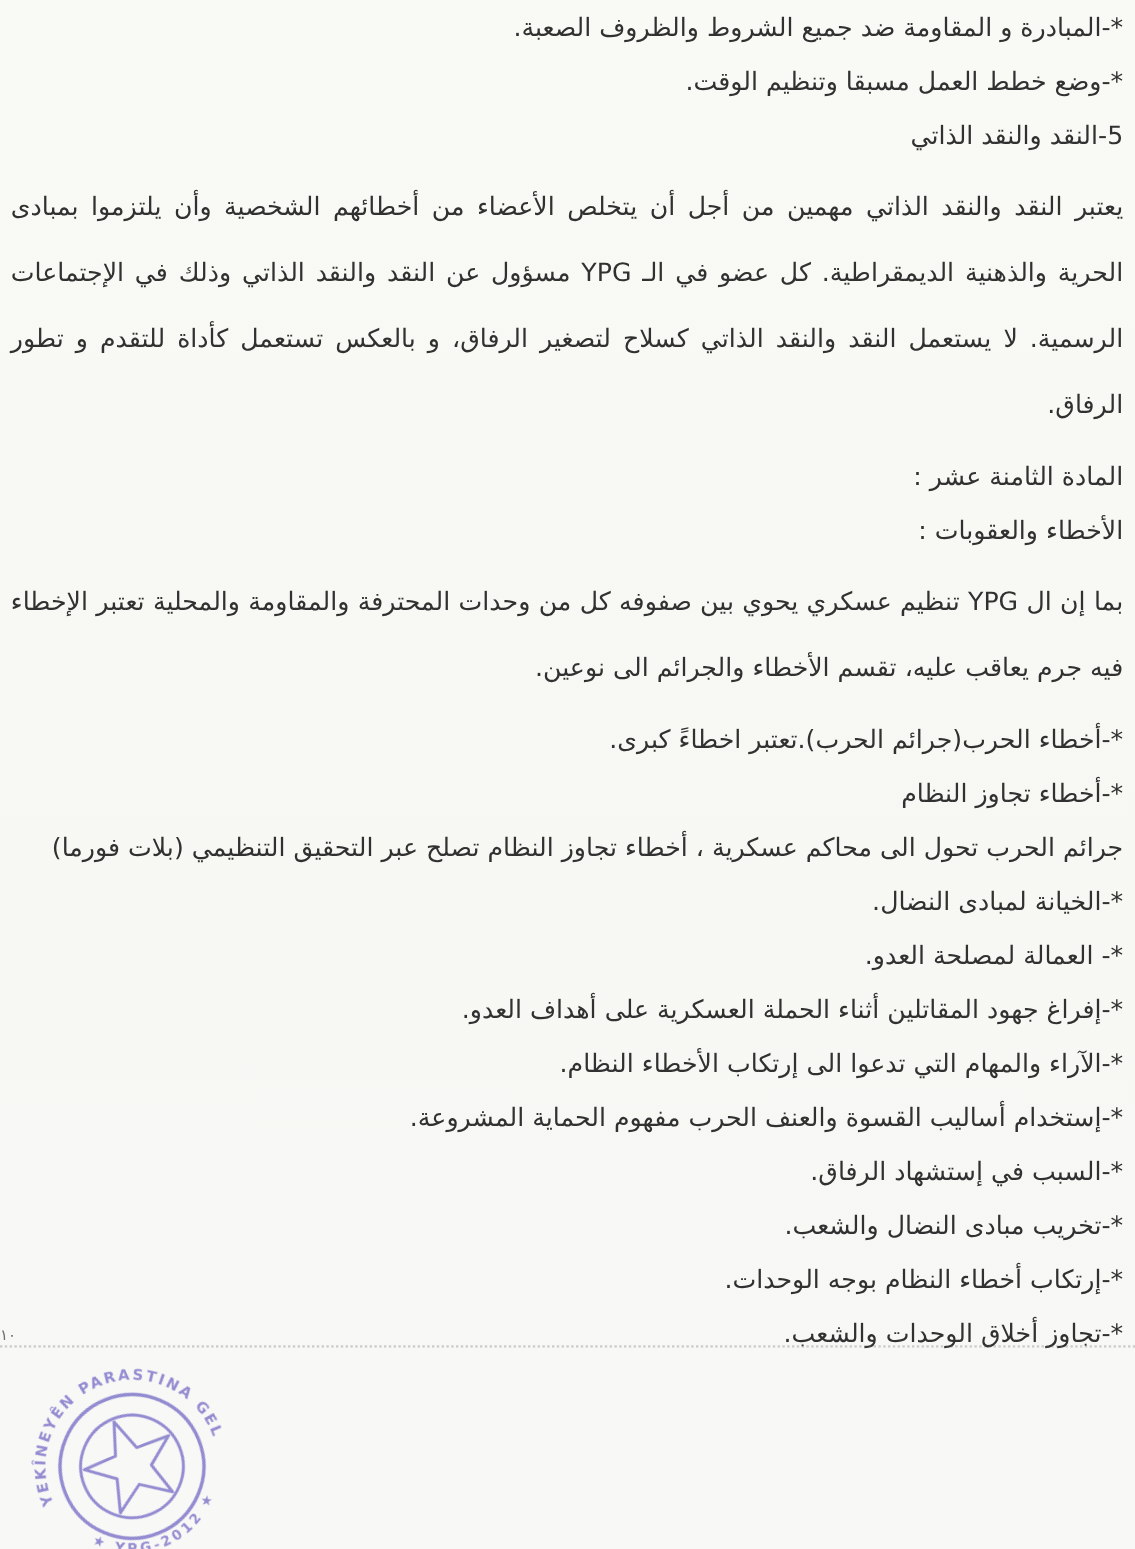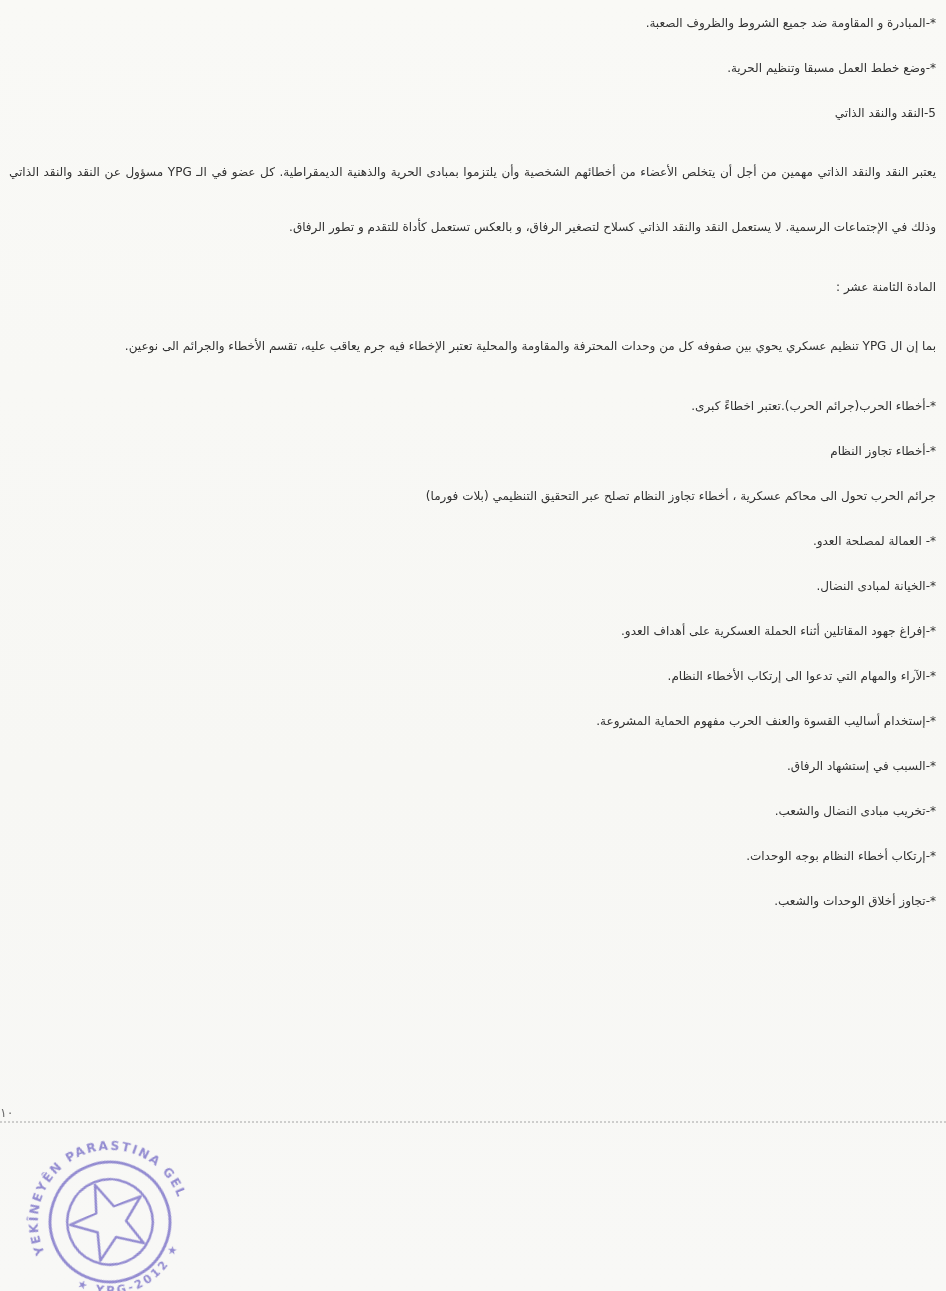--- a/index.html
+++ b/index.html
@@ -12,21 +12,21 @@
   }
   .scan-page {
     position:absolute; inset:0;
     background:linear-gradient(180deg,#f9f9f6 0%, #f7f7f4 60%, #f8f8f6 100%);
   }
   .content {
     direction:rtl;
     position:absolute;
     top:10px; right:10px; left:9px;
     color:#313131;
-    font-size:12px;
+    font-size:21px;
     filter:blur(0.3px);
   }
   .l {
     text-align:right;
     line-height:26px;
     margin:0 0 19px 0;
     white-space:normal;
   }
   .p {
     text-align:justify;
@@ -57,30 +57,31 @@
   }
   .stamp-wrap svg { width:190px; height:200px; }
 </style>
 </head>
 <body>
 
 <div class="scan-page">
 
   <div class="content">
     <div class="l">*-المبادرة و المقاومة ضد جميع الشروط والظروف الصعبة.</div>
-    <div class="l">*-وضع خطط العمل مسبقا وتنظيم الحرية.</div>
+    <div class="l">*-وضع خطط العمل مسبقا وتنظيم الوقت.</div>
     <div class="l">5-النقد والنقد الذاتي</div>
     <div class="p">يعتبر النقد والنقد الذاتي مهمين من أجل أن يتخلص الأعضاء من أخطائهم الشخصية وأن يلتزموا بمبادى الحرية والذهنية الديمقراطية. كل عضو في الـ YPG مسؤول عن النقد والنقد الذاتي وذلك في الإجتماعات الرسمية. لا يستعمل النقد والنقد الذاتي كسلاح لتصغير الرفاق، و بالعكس تستعمل كأداة للتقدم و تطور الرفاق.</div>
     <div class="l">المادة الثامنة عشر :</div>
+    <div class="l">الأخطاء والعقوبات :</div>
     <div class="p">بما إن ال YPG تنظيم عسكري يحوي بين صفوفه كل من وحدات المحترفة والمقاومة والمحلية  تعتبر الإخطاء فيه جرم يعاقب عليه، تقسم الأخطاء والجرائم الى نوعين.</div>
     <div class="l">*-أخطاء الحرب(جرائم الحرب).تعتبر اخطاءً كبرى.</div>
     <div class="l">*-أخطاء تجاوز النظام</div>
     <div class="l">جرائم الحرب تحول الى محاكم عسكرية ، أخطاء تجاوز النظام تصلح عبر التحقيق التنظيمي (بلات فورما)</div>
+    <div class="l">*-الخيانة لمبادى النضال.</div>
     <div class="l">*- العمالة لمصلحة العدو.</div>
-    <div class="l">*-الخيانة لمبادى النضال.</div>
     <div class="l">*-إفراغ جهود المقاتلين أثناء الحملة العسكرية على أهداف العدو.</div>
     <div class="l">*-الآراء والمهام التي تدعوا الى إرتكاب الأخطاء النظام.</div>
     <div class="l">*-إستخدام أساليب القسوة والعنف الحرب مفهوم الحماية المشروعة.</div>
     <div class="l">*-السبب في إستشهاد الرفاق.</div>
     <div class="l">*-تخريب مبادى النضال والشعب.</div>
     <div class="l">*-إرتكاب أخطاء النظام بوجه الوحدات.</div>
     <div class="l">*-تجاوز أخلاق الوحدات والشعب.</div>
   </div>
 
   <div class="footer-row">

